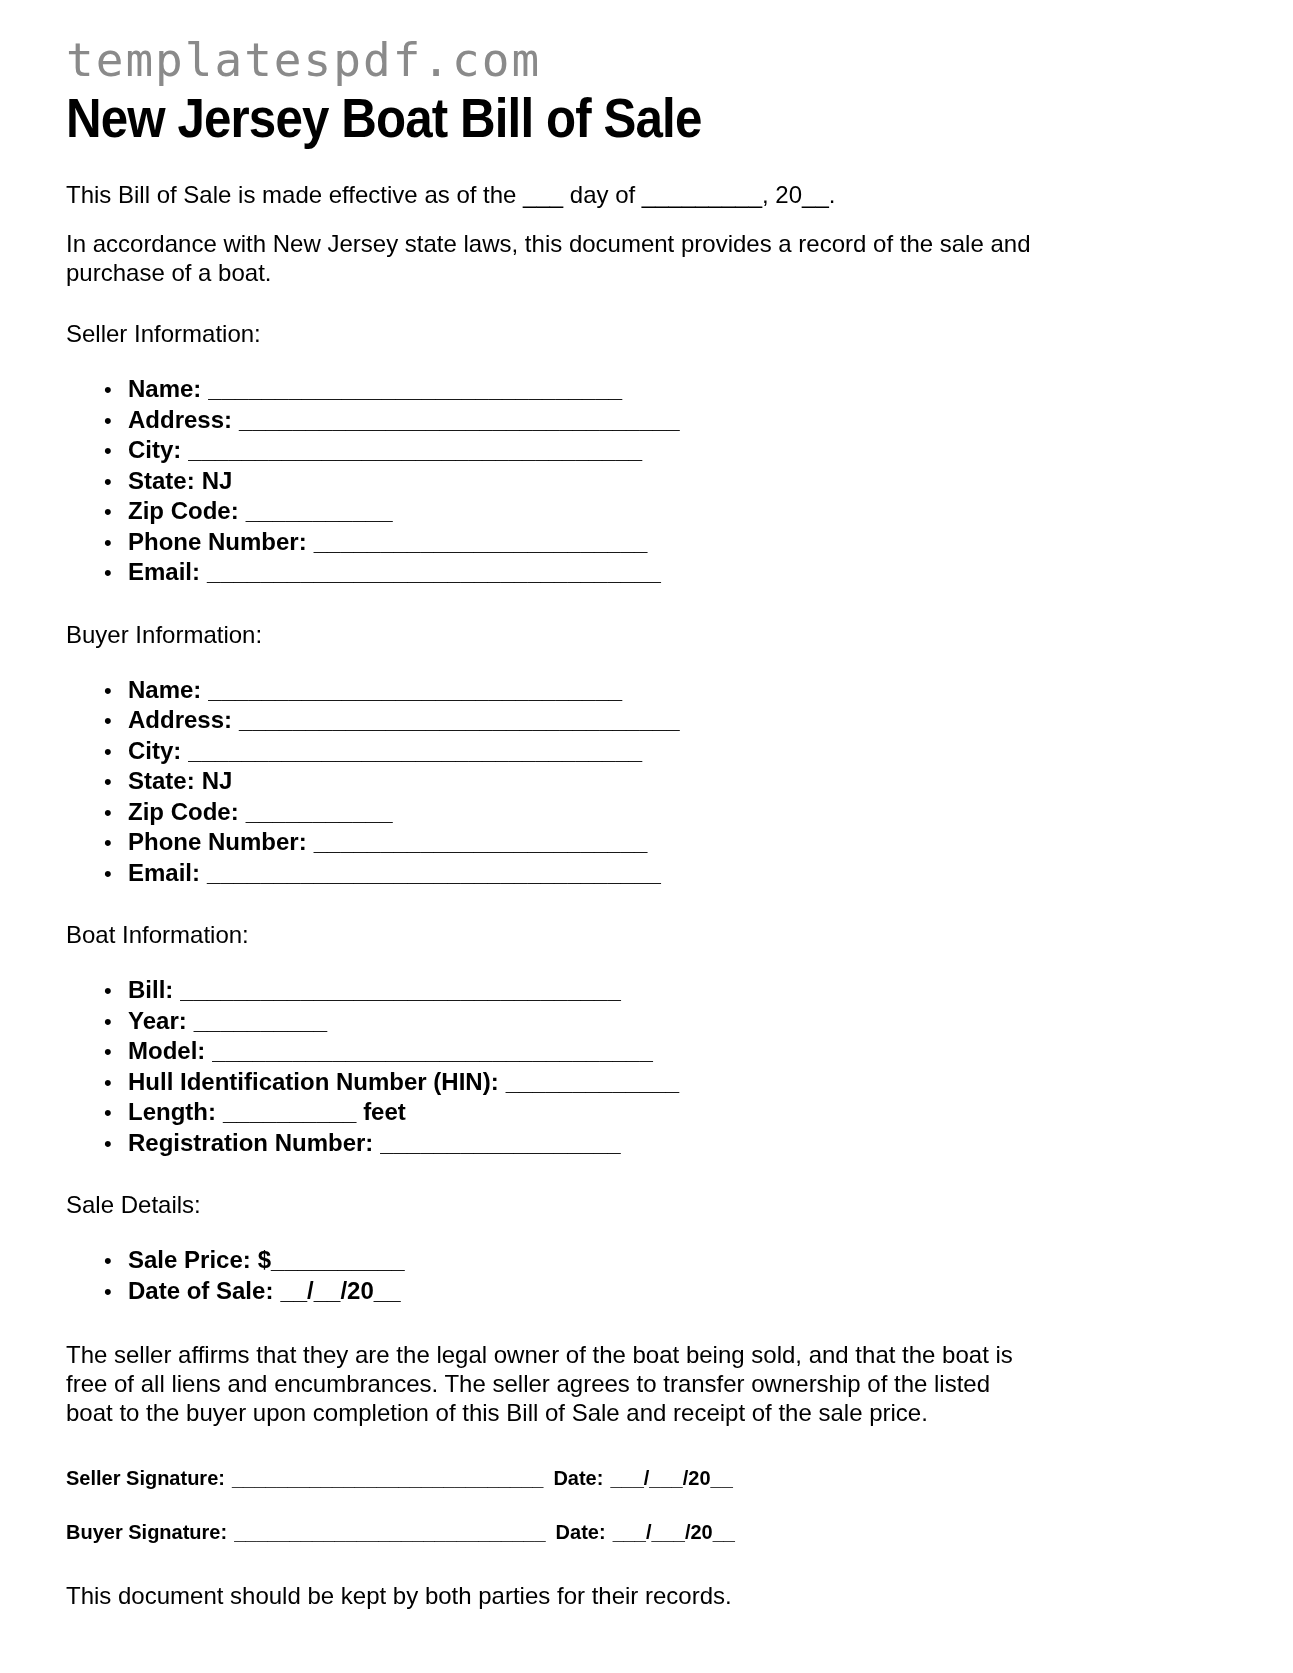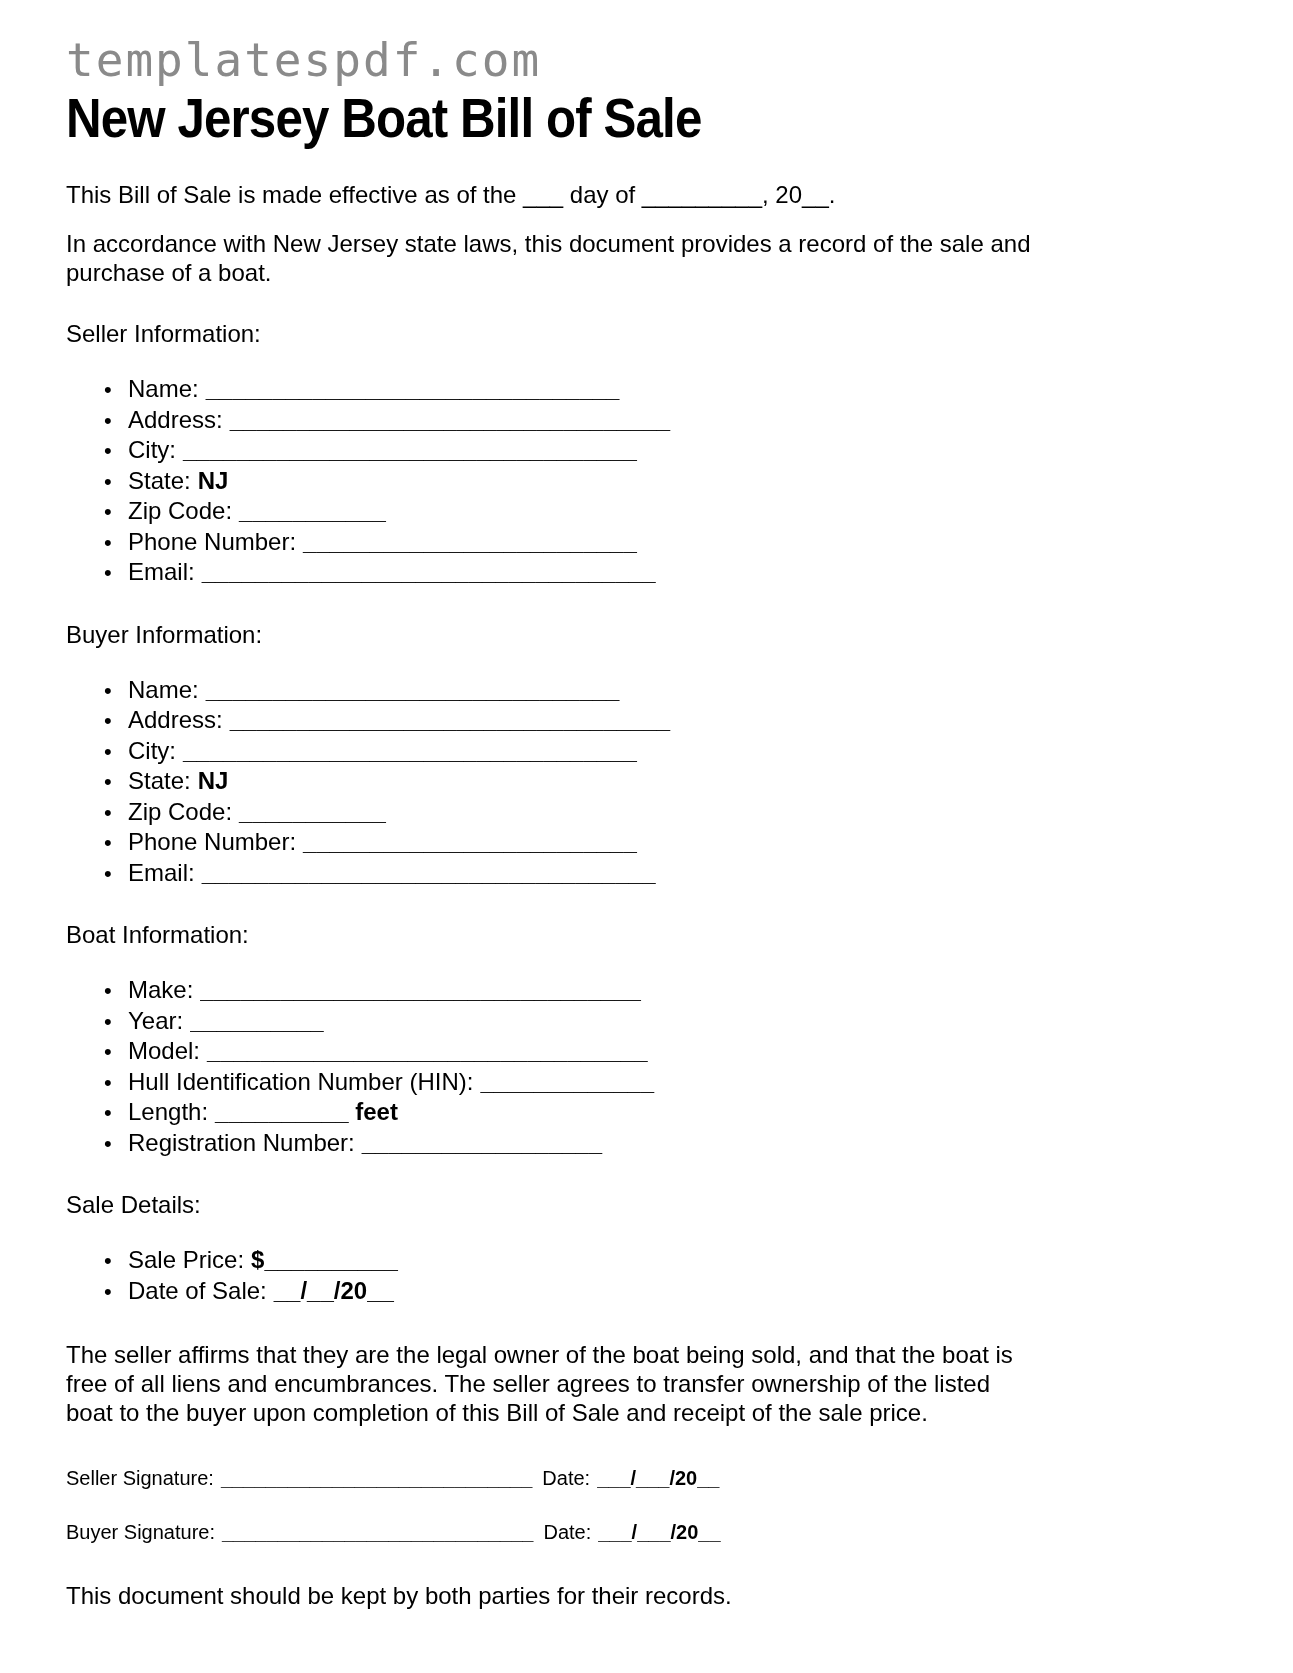--- a/index.html
+++ b/index.html
@@ -52,21 +52,21 @@
   ul.fields li {
     font-size: 24px;
     line-height: 29.5px;
     white-space: nowrap;
   }
   .dot {
     display: inline-block;
     width: 24px;
     font-size: 22px;
   }
-  .lbl { font-weight: normal; margin-right: 7px; }
+  .lbl { font-weight: bold; margin-right: 7px; }
   .val { font-weight: bold; }
   .sig-row {
     font-size: 20px;
     line-height: 30px;
     margin: 36px 0 0 0;
     white-space: nowrap;
   }
   .sig-row.second { margin-top: 24px; }
   .sig-row .line { margin-right: 10px; }
   .note {
@@ -135,21 +135,21 @@
       <span class="dot">•</span><span class="lbl">Phone Number:</span><span class="val">_________________________</span>
     </li>
     <li>
       <span class="dot">•</span><span class="lbl">Email:</span><span class="val">__________________________________</span>
     </li>
   </ul>
 
   <h2 class="sec-heading">Boat Information:</h2>
   <ul class="fields">
     <li>
-      <span class="dot">•</span><span class="lbl">Make:</span><span class="val">_________________________________</span>
+      <span class="dot">•</span><span class="lbl">Bill:</span><span class="val">_________________________________</span>
     </li>
     <li>
       <span class="dot">•</span><span class="lbl">Year:</span><span class="val">__________</span>
     </li>
     <li>
       <span class="dot">•</span><span class="lbl">Model:</span><span class="val">_________________________________</span>
     </li>
     <li>
       <span class="dot">•</span><span class="lbl">Hull Identification Number (HIN):</span><span class="val">_____________</span>
     </li>

